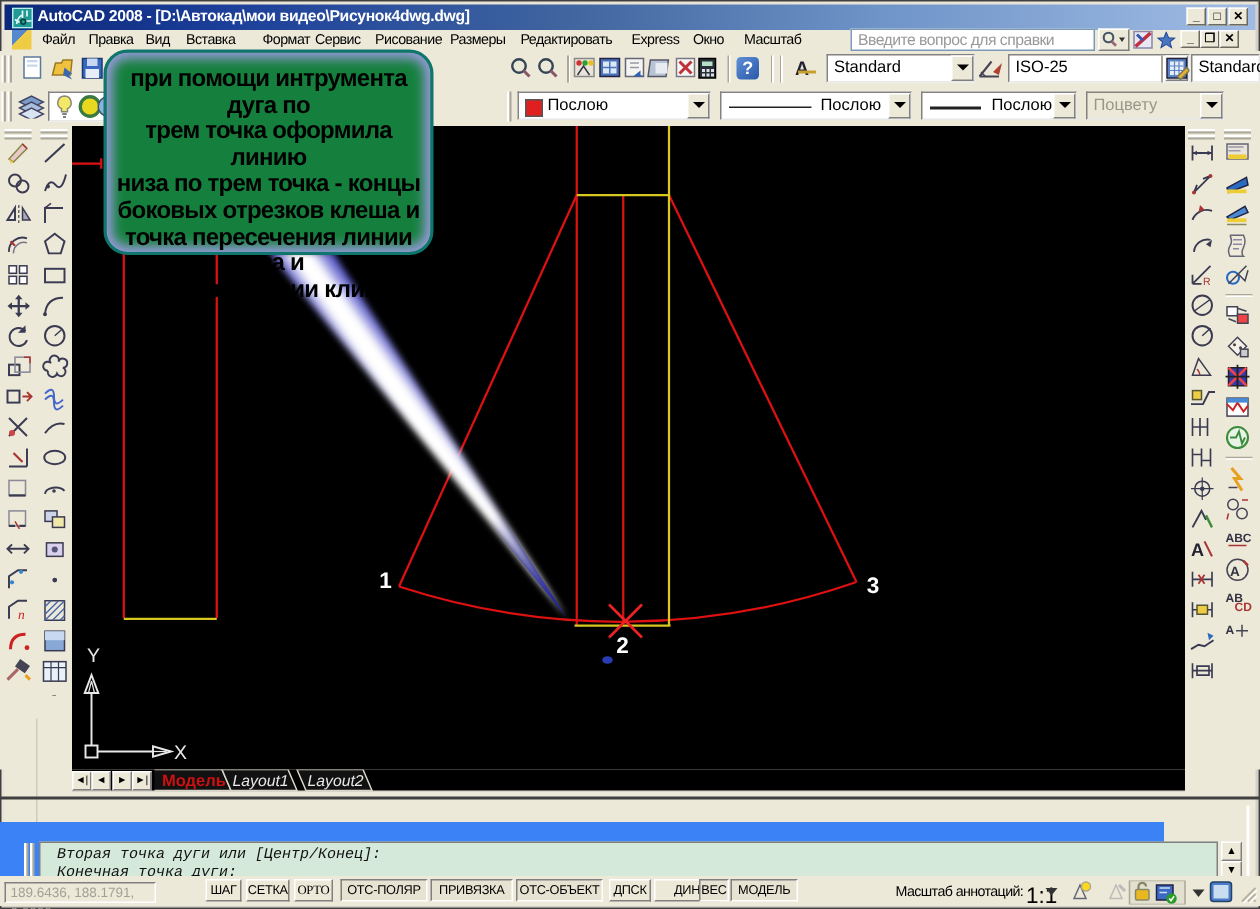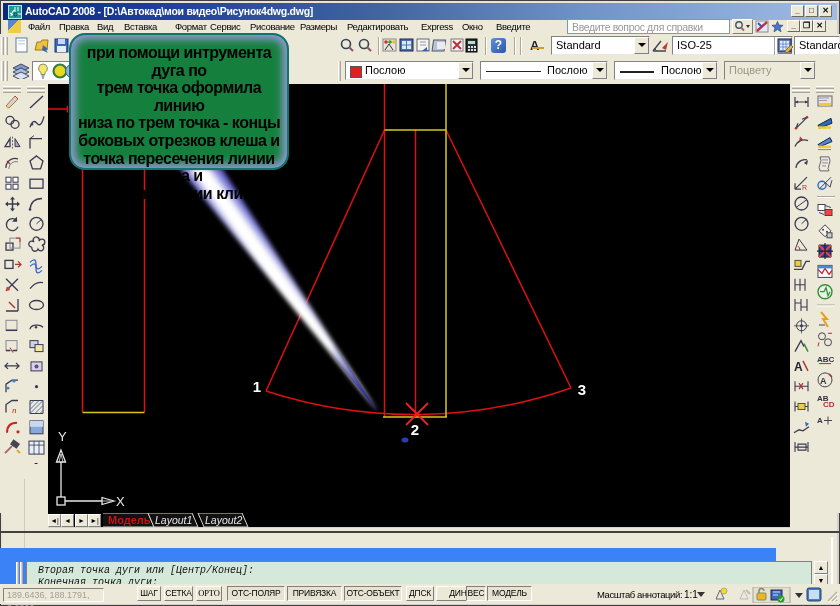--- a/index.html
+++ b/index.html
@@ -65,21 +65,21 @@
  <span style="left:56px;">Правка</span>
  <span style="left:94px;">Вид</span>
  <span style="left:121px;">Вставка</span>
  <span style="left:172px;">Формат</span>
  <span style="left:207px;">Сервис</span>
  <span style="left:247px;">Рисование</span>
  <span style="left:297px;">Размеры</span>
  <span style="left:344px;">Редактировать</span>
  <span style="left:418px;">Express</span>
  <span style="left:459px;">Окно</span>
- <span style="left:493px;">Введите</span>
+ <span style="left:493px;">Масштаб</span>
  <span class="field" style="left:564px;top:-1px;width:163px;height:15px;background:#fff;border:1px solid #7c9ab8;color:#999;font-size:10.5px;padding-left:4px;line-height:15px;box-sizing:border-box;">Введите вопрос для справки</span>
  <span style="left:729px;top:-1px;width:21px;height:15px;background:#ece9d8;border:1px solid;border-color:#fff #808080 #808080 #fff;box-sizing:border-box;">
    <svg width="19" height="13" viewBox="0 0 19 13">
           <circle cx="6" cy="5" r="3.2" fill="none" stroke="#456" stroke-width="1.4"></circle>
           <line x1="8" y1="7.5" x2="11" y2="10.5" stroke="#967" stroke-width="1.8"></line>
           <path d="M13 5 l4 0 l-2 3 Z" fill="#333"></path>
         </svg></span>
  <span style="left:752px;top:0px;"><svg width="15" height="14" viewBox="0 0 15 14">
           <rect x="1" y="1" width="12" height="11" fill="#e8e8f4" stroke="#88a"></rect>
           <path d="M2 11 L12 2" stroke="#c03040" stroke-width="2.4"></path>
@@ -615,21 +615,21 @@
  <div class="stbtn" style="left:164px;width:29px;">СЕТКА</div>
  <div class="stbtn" style="left:196px;width:26px;font-family:Liberation Serif, serif;">ОРТО</div>
  <div class="stbtn pressed" style="left:227px;width:58px;">ОТС-ПОЛЯР</div>
  <div class="stbtn pressed" style="left:287px;width:55px;text-align:center;">ПРИВЯЗКА</div>
  <div class="stbtn pressed" style="left:344px;width:58px;">ОТС-ОБЪЕКТ</div>
  <div class="stbtn" style="left:406px;width:28px;">ДПСК</div>
  <div class="stbtn" style="left:436px;width:44px;">ДИН</div>
  <div class="stbtn pressed" style="left:466px;width:20px;">ВЕС</div>
  <div class="stbtn pressed" style="left:487px;width:45px;">МОДЕЛЬ</div>
  <div class="abs" style="left:597px;top:5px;font-size:9.5px;letter-spacing:-0.4px;color:#000;">Масштаб аннотаций:</div>
- <div class="abs" style="left:684px;top:5px;font-size:10px;color:#000;">1:1</div>
+ <div class="abs" style="left:684px;top:5px;font-size:15px;color:#000;">1:1</div>
  <div class="abs" style="left:697px;top:8px;width:0;height:0;border:4px solid transparent;border-top:5px solid #333;"></div>
  <svg class="abs" style="left:712px;top:3px;" width="125px" height="16" viewBox="0 0 125 16">
   <path d="M4 12 l4 -9 l4 9 Z" fill="none" stroke="#667"></path>
         <circle cx="12" cy="4" r="3" fill="#ffd820" stroke="#aa8"></circle>
   <path d="M28 12 l4 -9 l4 9 Z" fill="none" stroke="#bbb"></path>
         <path d="M34 3 l4 4" stroke="#bbb" stroke-width="2"></path>
   <rect x="41" y="0" width="37" height="16" fill="#e4e0d0" stroke="#aaa698"></rect>
   <rect x="45" y="6" width="9" height="7" rx="1" fill="#e8b820" stroke="#886"></rect>
         <path d="M47 6 v-2 a2.5 2.5 0 0 1 5 0" fill="none" stroke="#886" stroke-width="1.5"></path>
   <rect x="59" y="3" width="11" height="10" fill="#3a6ac4" stroke="#224"></rect>

